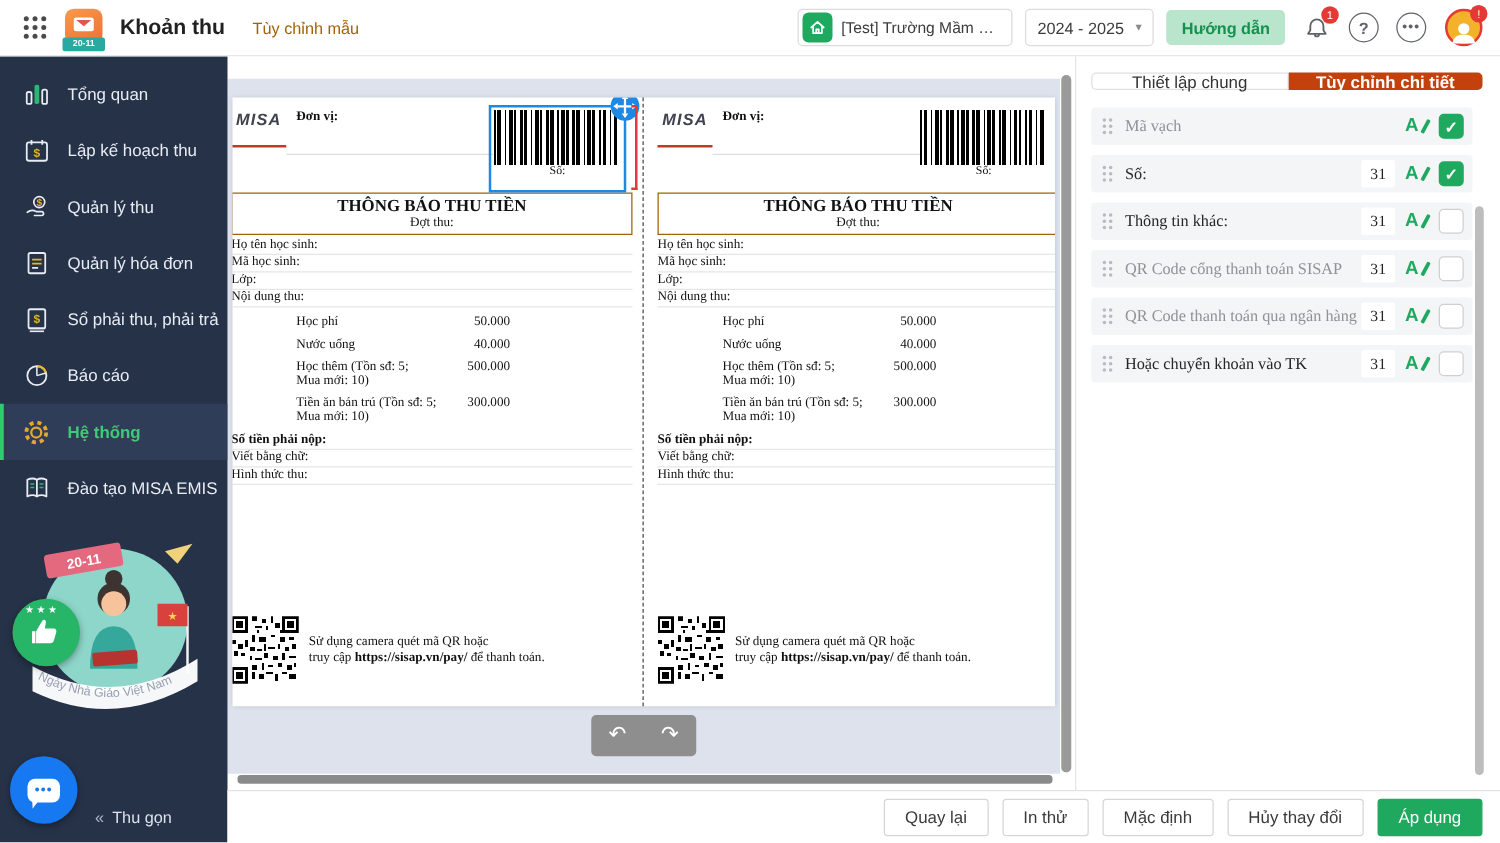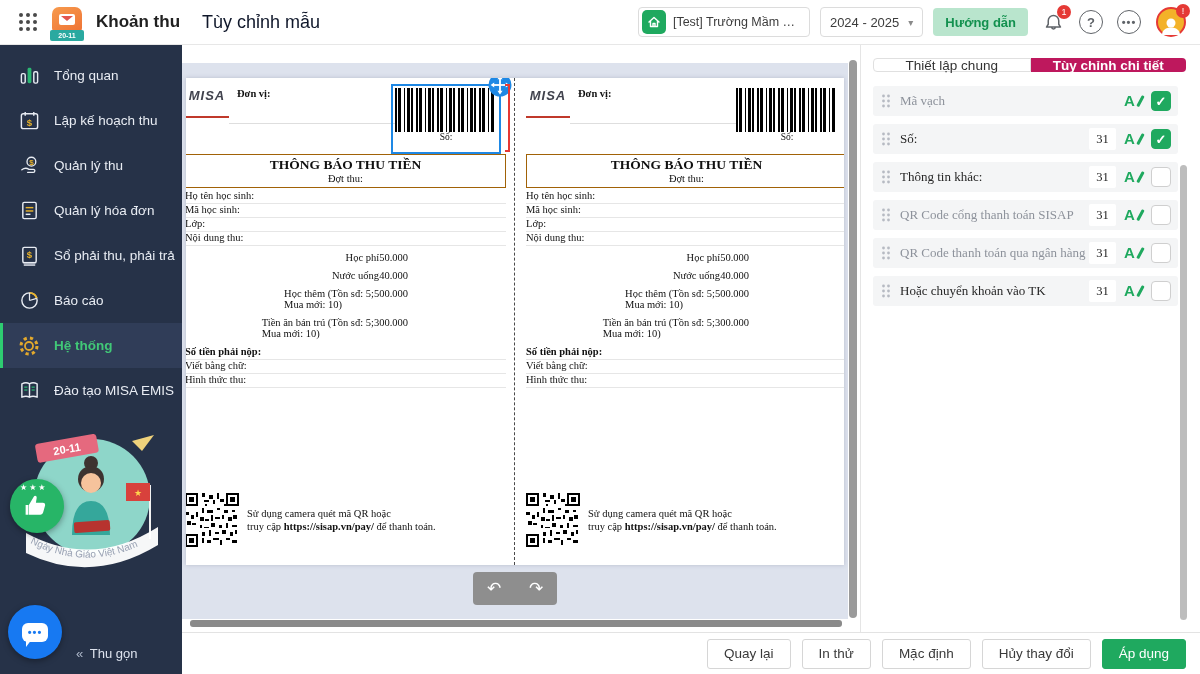--- a/index.html
+++ b/index.html
@@ -8,21 +8,21 @@
 
   
   .topbar { position:absolute; left:0; top:0; width:1200px; height:45px; background:#fff; border-bottom:1px solid #e7e7e7; display:flex; align-items:center; z-index:30; }
   .grid-icon { margin-left:18px; width:20px; height:20px; cursor:pointer; }
   .applogo { position:relative; width:32px; height:30px; margin-left:14px; }
   .applogo-box { width:30px; height:28px; border-radius:7px; background:linear-gradient(150deg,#f79a4d,#ee7033); position:relative; }
   .applogo-env { position:absolute; left:7px; top:7px; width:16px; height:11px; background:#fff; border-radius:2px; }
   .applogo-env::after { content:""; position:absolute; left:2px; top:2px; width:0; height:0; border:6px solid transparent; border-top:5px solid #e2554f; border-bottom:0; }
   .applogo-ribbon { position:absolute; left:-2px; bottom:-4px; width:34px; height:11px; background:#2aa9a0; border-radius:2px; color:#fff; font-size:7px; font-weight:bold; text-align:center; line-height:11px; }
   .app-title { margin-left:12px; font-size:17px; font-weight:bold; color:#212121; }
-  .breadcrumb { margin-left:22px; font-size:18px; color:#0f172a; }
+  .breadcrumb { margin-left:22px; font-size:13px; color:#a16207; }
   .school-box { margin-left:auto; display:flex; align-items:center; width:170px; min-width:170px; flex:0 0 auto; height:30px; border:1px solid #dcdcdc; border-radius:4px; padding-right:8px; background:#fff; cursor:pointer; width:172px; }
   .school-box { width:172px; }
   .home-badge { width:24px; height:24px; margin:2px 7px 2px 3px; background:#1fa95f; border-radius:5px; display:flex; align-items:center; justify-content:center; flex:0 0 auto; }
   .school-name { font-size:12.5px; color:#3c3c3c; white-space:nowrap; overflow:hidden; text-overflow:ellipsis; }
   .year-box { margin-left:10px; height:30px; border:1px solid #dcdcdc; border-radius:4px; display:flex; align-items:center; padding:0 9px; font-size:13px; color:#3c3c3c; cursor:pointer; }
   .year-box .chev { margin-left:9px; color:#8a8a8a; font-size:10px; }
   .guide-btn { margin-left:10px; height:28px; background:#b9e5cd; color:#13914f; font-weight:bold; font-size:13px; border:none; border-radius:4px; padding:0 12px; cursor:pointer; }
   .icon-round { position:relative; width:26px; height:26px; margin-left:12px; cursor:pointer; display:flex; align-items:center; justify-content:center; }
   .badge-red { position:absolute; top:-4px; right:-5px; min-width:14px; height:14px; background:#e53935; color:#fff; border-radius:8px; font-size:9px; line-height:14px; text-align:center; padding:0 3px; }
   .qmark,.dots { width:24px; height:24px; border:1.6px solid #5f6368; border-radius:50%; color:#5f6368; font-size:13px; display:flex; align-items:center; justify-content:center; font-weight:bold; }
@@ -65,40 +65,40 @@
   .r-bc-label { text-align:center; font-size:9.5px; height:12px; }
   .sel-box { position:absolute; left:-4px; top:-4px; right:-4px; bottom:-2px; border:2px solid #1e88e5; pointer-events:none; }
   .sel-handle { position:absolute; top:-13px; right:-13px; width:24px; height:24px; cursor:move; pointer-events:auto; }
   .sel-guide { position:absolute; top:-2px; right:-11px; bottom:0; width:5px; border-top:2px solid #e53935; border-right:2px solid #e53935; border-bottom:2px solid #e53935; }
   .r-title-box { border:1px solid #a16207; text-align:center; padding:2px 0 3px; margin-top:2px; }
   .r-title { font-weight:bold; font-size:13.5px; }
   .r-subtitle { font-size:10.5px; }
   .r-fields { margin-top:2px; }
   .r-field { height:14px; border-bottom:1px solid #e6e6e6; }
   .r-fees { padding:6px 98px 0 52px; }
-  .r-fee { display:flex; justify-content:flex-end; margin-bottom:7px; }
+  .r-fee { display:flex; justify-content:space-between; margin-bottom:7px; }
   .r-fee-name { max-width:150px; }
   .r-line { height:14px; border-bottom:1px solid #e6e6e6; }
   .r-line.bold { font-weight:bold; }
   .r-qr { position:absolute; left:9px; bottom:18px; display:flex; align-items:center; }
   .receipt-wrap.left .r-qr { left:9px; }
   .qr-svg { width:54px; height:54px; flex:0 0 auto; }
   .qr-text { margin-left:8px; line-height:1.25; }
   .qr-text b { font-weight:bold; }
   .undo-bar { position:absolute; left:50%; transform:translateX(-50%); bottom:14px; width:84px; height:33px; background:#8e8e8e; border-radius:4px; display:flex; align-items:center; justify-content:space-around; }
   .undo-btn { color:#fff; font-size:17px; font-family:"DejaVu Sans",sans-serif; cursor:pointer; line-height:1; }
   .vscroll { position:absolute; right:3px; top:15px; width:8px; height:558px; background:#9a9a9a; border-radius:4px; }
   .hscroll { position:absolute; left:8px; top:575px; width:652px; height:7px; background:#8a8a8a; border-radius:3px; }
 
   
   .panel { position:absolute; left:860px; top:45px; width:340px; height:587px; background:#fff; border-left:1px solid #e5e5e5; z-index:15; }
   .tabs { display:flex; margin:13px 14px 0 12px; height:14px; }
   .tab { flex:1; display:flex; align-items:center; justify-content:center; font-size:13.5px; cursor:pointer; }
   .tab.inactive { background:#fff; border:1px solid #e0e0e0; border-radius:4px 0 0 4px; color:#333; }
-  .tab.active { background:#be185d; border-radius:0 4px 4px 0; color:#fff; font-weight:bold; }
+  .tab.active { background:#c2410c; border-radius:0 4px 4px 0; color:#fff; font-weight:bold; }
   .panel-heading { margin:16px 14px 0 12px; font-size:16.5px; font-weight:bold; color:#1f1f1f; }
   .panel-heading a { font-size:13px; font-weight:normal; color:#2f80ed; text-decoration:none; cursor:pointer; }
   .items { margin:14px 22px 0 12px; }
   .item-row { display:flex; align-items:center; height:30px; background:#f4f5f6; border-radius:3px; margin-bottom:8px; padding:0 7px 0 8px; }
   .drag { width:10px; height:14px; margin-right:9px; cursor:grab; flex:0 0 auto; }
   .item-label { flex:1; font-family:"Liberation Serif",serif; font-size:13px; color:#262626; white-space:nowrap; overflow:hidden; }
   .item-label.muted { color:#8d929b; }
   .size-box { width:27px; height:22px; background:#fff; border-radius:2px; text-align:center; line-height:22px; font-family:"Liberation Serif",serif; font-size:12.5px; color:#222; margin-right:7px; cursor:text; }
   .size-box.no-size { visibility:hidden; }
   .font-icon { position:relative; width:22px; height:20px; margin-right:6px; color:#1fa95f; cursor:pointer; flex:0 0 auto; }

